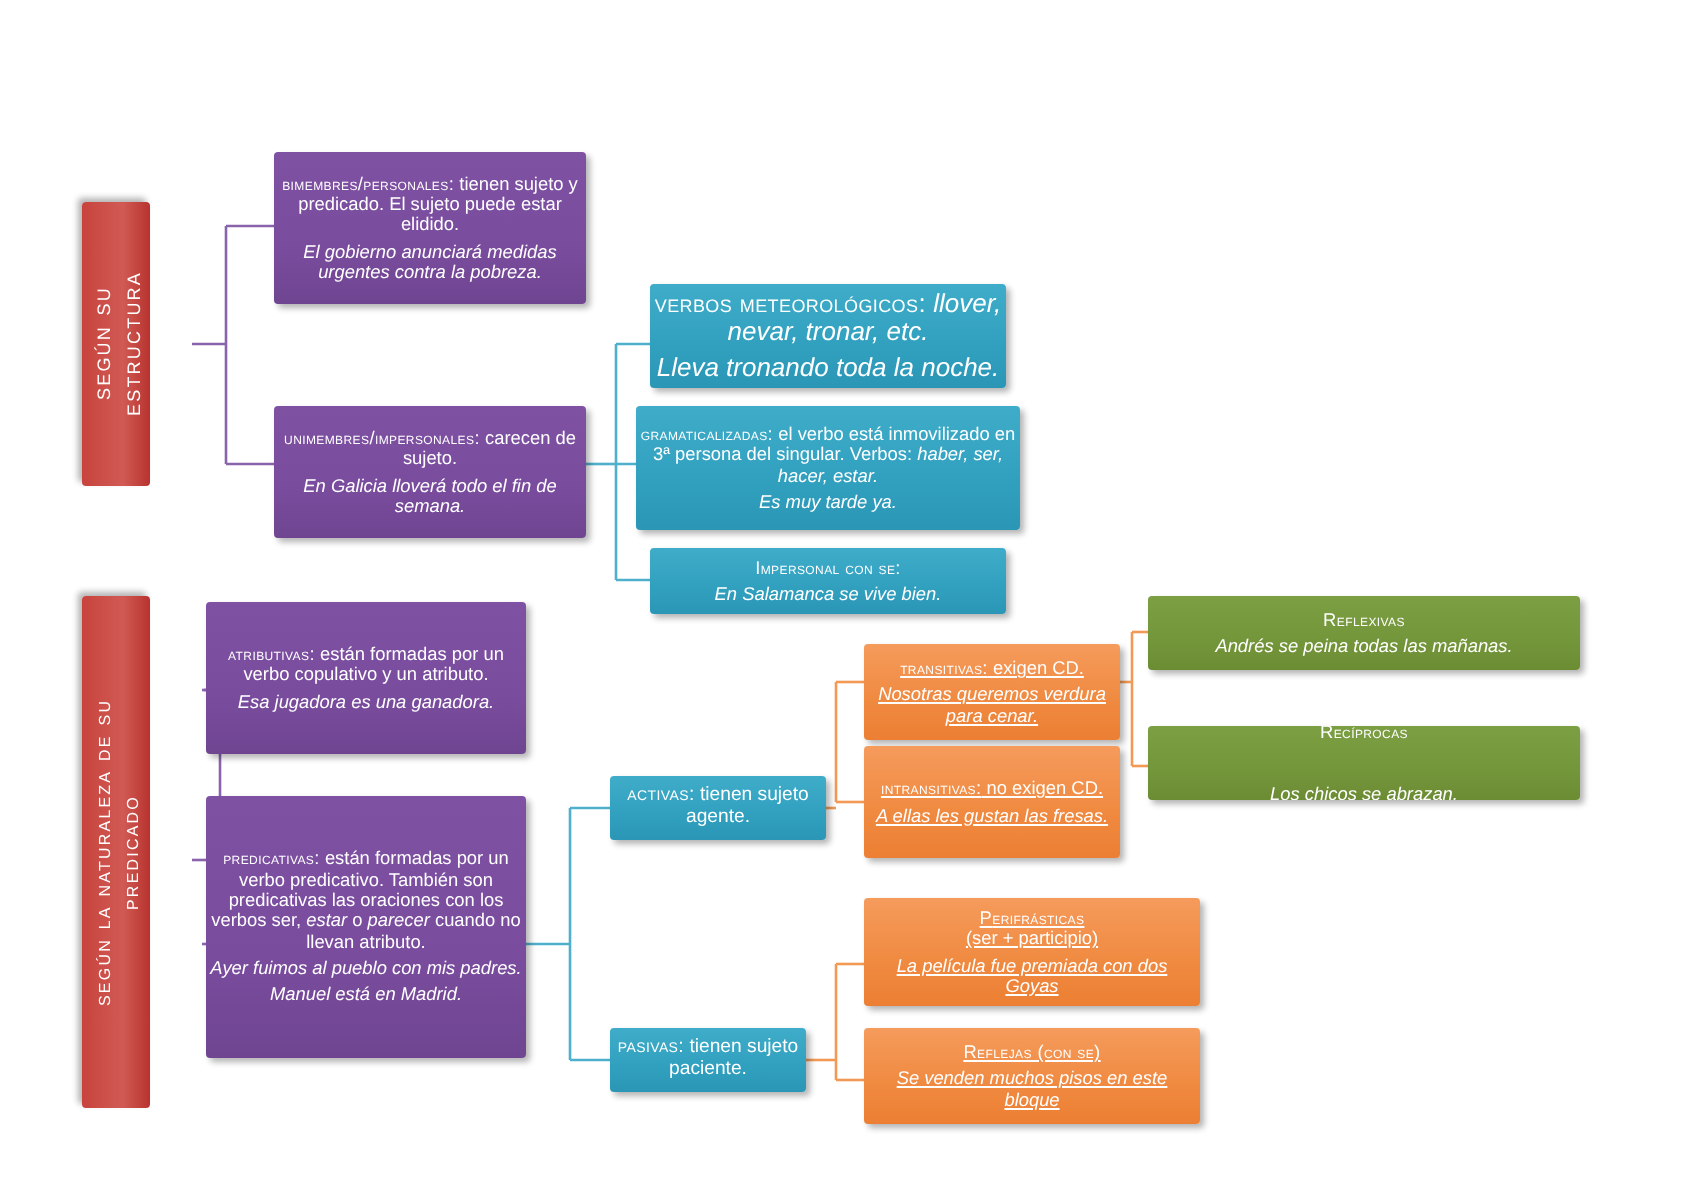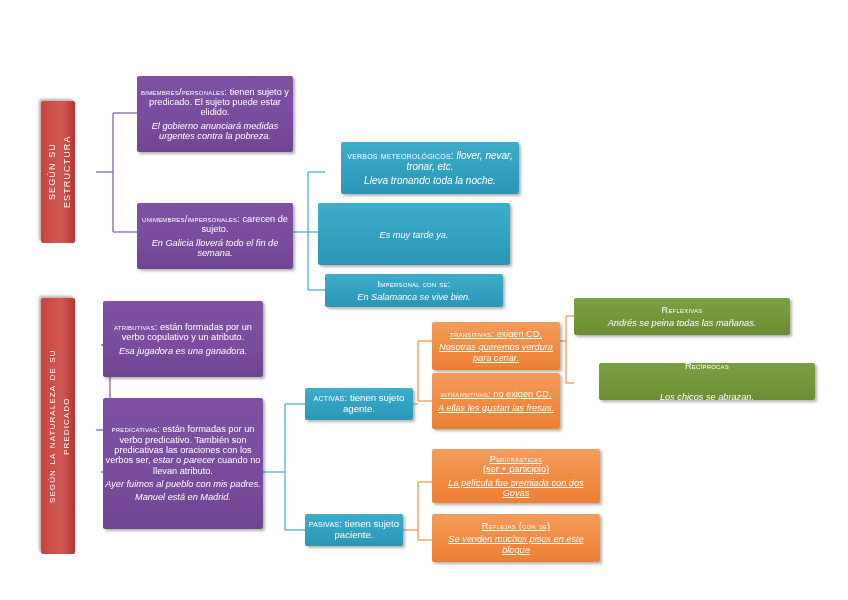--- a/index.html
+++ b/index.html
@@ -182,28 +182,31 @@
     <p class="example">El gobierno anunciará medidas urgentes contra la pobreza.</p>
   </div>
 
   <div class="node c-purple" style="left:137px; top:203px; width:156px; height:66px; font-size:9.2px;">
     <p>
       <span class="term">Unimembres/impersonales:</span><span> carecen de sujeto.</span>
     </p>
     <p class="example">En Galicia lloverá todo el fin de semana.</p>
   </div>
 
-  <div class="node c-teal" style="left:325px; top:142px; width:178px; height:52px; font-size:10px;margin-left:16px;">
+  <div class="node c-teal" style="left:325px; top:142px; width:178px; height:52px; font-size:13px;">
     <p>
       <span class="term">Verbos meteorológicos:</span><span class="ital"> llover, nevar, tronar, etc.</span>
     </p>
     <p class="example">Lleva tronando toda la noche.</p>
   </div>
 
   <div class="node c-teal" style="left:318px; top:203px; width:192px; height:62px; font-size:9.2px;">
+    <p>
+      <span class="term">Gramaticalizadas:</span><span> el verbo está inmovilizado en 3ª persona del singular. Verbos: </span><span class="ital">haber, ser, hacer, estar.</span>
+    </p>
     <p class="example">Es muy tarde ya.</p>
   </div>
 
   <div class="node c-teal" style="left:325px; top:274px; width:178px; height:33px; font-size:9.2px;">
     <p class="term">Impersonal con se:</p>
     <p class="example">En Salamanca se vive bien.</p>
   </div>
 
   <div class="node c-purple" style="left:103px; top:301px; width:160px; height:76px; font-size:9.2px;">
     <p>
@@ -255,18 +258,18 @@
   <div class="node c-orange" style="left:432px; top:514px; width:168px; height:48px; font-size:9.2px;">
     <p class="term">Reflejas (con se)</p>
     <p class="example">Se venden muchos pisos en este bloque</p>
   </div>
 
   <div class="node c-green" style="left:574px; top:298px; width:216px; height:37px; font-size:9.2px;">
     <p class="term">Reflexivas</p>
     <p class="example">Andrés se peina todas las mañanas.</p>
   </div>
 
-  <div class="node c-green" style="left:599px; top:363px; width:216px; height:37px; font-size:9.2px;gap:18px;">
+  <div class="node c-green" style="left:574px; top:363px; width:216px; height:37px; font-size:9.2px;gap:18px;">
     <p class="term">Recíprocas</p>
     <p class="example">Los chicos se abrazan.</p>
   </div>
 
 </div>
 
 </body></html>

